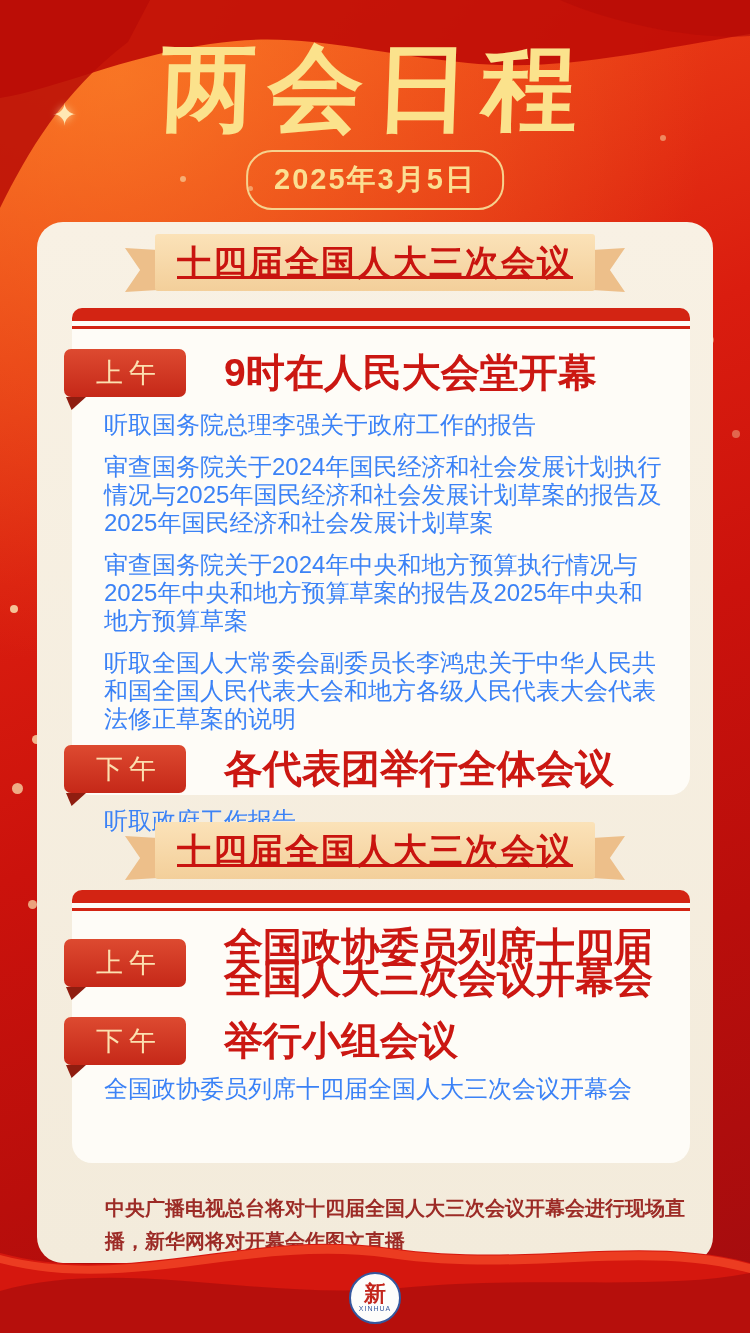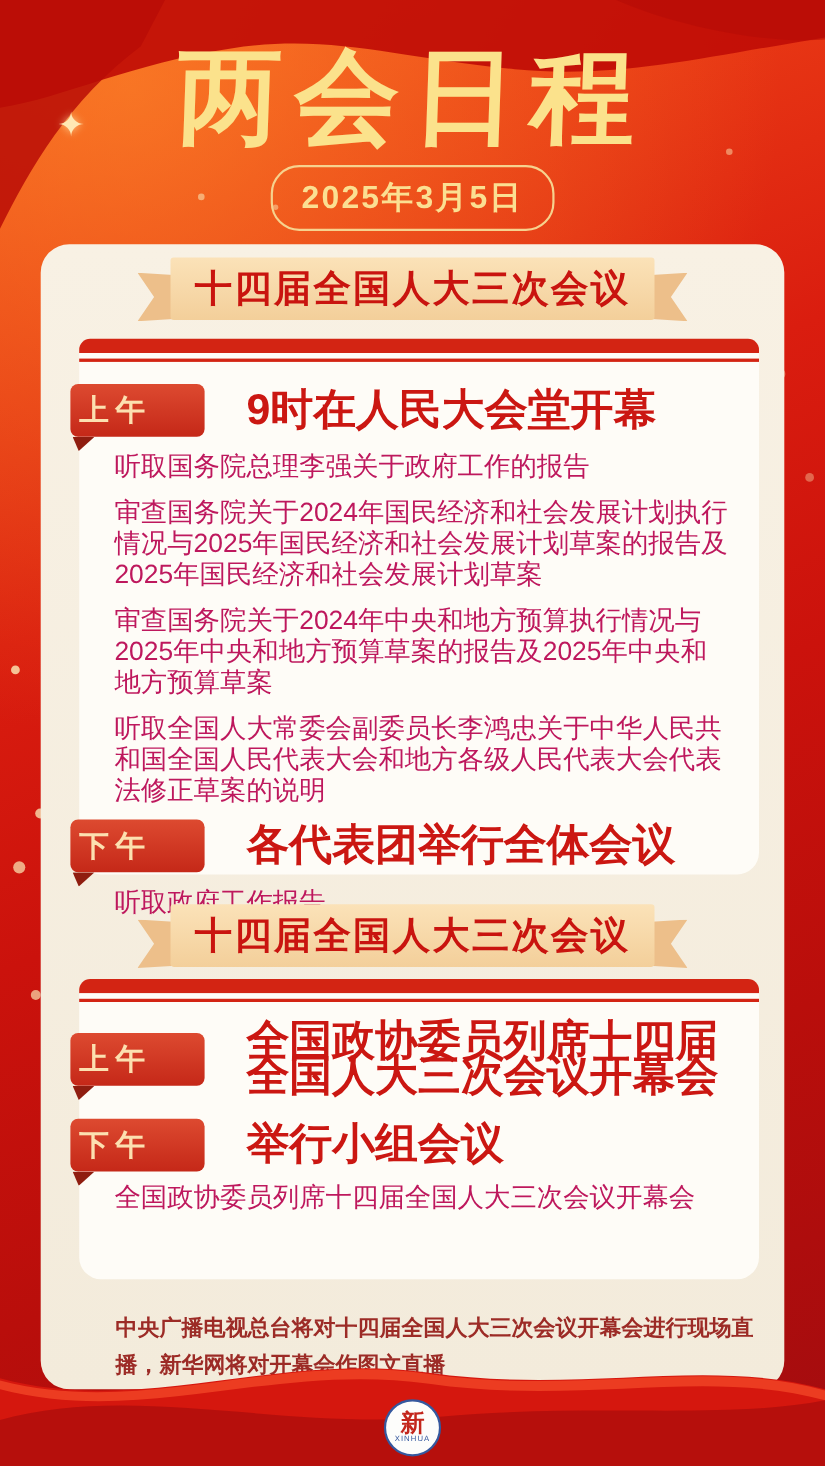--- a/index.html
+++ b/index.html
@@ -34,52 +34,52 @@
 
   .banner { position:absolute; left:50%; transform:translateX(-50%); width:440px; height:57px; }
   .banner .tail {
     position:absolute; top:14px; width:58px; height:44px; background:#edbf8a;
   }
   .banner .tail.left  { left:-30px;  clip-path:polygon(0 0,100% 8%,100% 92%,0 100%,26% 50%); }
   .banner .tail.right { right:-30px; clip-path:polygon(0 8%,100% 0,74% 50%,100% 100%,0 92%); }
   .banner .face {
     position:absolute; inset:0; background:linear-gradient(180deg,#fbe2b8,#f3cf9a);
     border-radius:3px; display:flex; align-items:center; justify-content:center;
-    color:#c9140f; font-size:34px; font-weight:800; letter-spacing:2px; white-space:nowrap;
+    color:#c9140f; font-size:34px; font-weight:800; letter-spacing:2px; white-space:nowrap;text-decoration:underline;
   }
   .banner1 { top:234px; }
   .banner2 { top:822px; }
 
   .card { position:absolute; left:72px; width:618px; }
   .card1 { top:308px; height:487px; }
   .card2 { top:890px; height:273px; }
   .card-top  { height:13px; background:#d32413; border-radius:10px 10px 0 0; }
   .card-gap  { height:5px;  background:#fefcf7; }
   .card-line { height:3px;  background:#d32413; }
   .card-body {
     background:#fefcf7; border-radius:0 0 20px 20px; min-height:40px;
     padding:8px 26px 14px 32px; height:calc(100% - 21px);
   }
   .row-head { position:relative; margin-top:12px; min-height:48px; display:flex; align-items:center; }
   .time-tag {
     position:absolute; left:-40px; top:50%; transform:translateY(-50%);
     width:122px; height:48px; border-radius:7px;
     background:linear-gradient(180deg,#dd4a30,#c52818);
-    display:flex; align-items:center; justify-content:flex-start;
-    color:#fce0b0; font-size:27px; font-weight:700; letter-spacing:6px; padding-left:8px;
+    display:flex; align-items:center; justify-content:center;
+    color:#fce0b0; font-size:27px; font-weight:400; letter-spacing:6px; padding-left:8px;
   }
   .time-tag .fold {
     position:absolute; left:2px; top:100%; width:20px; height:13px; background:#8f1d10;
     clip-path:polygon(0 0,100% 0,28% 100%);
   }
   .row-title {
     margin-left:120px; color:#cb1712; font-weight:800;
     font-size:39px; line-height:32px; max-width:462px;
   }
-  .para { margin-top:14px; color:#be185d; font-size:24px; line-height:28px; }
+  .para { margin-top:14px; color:#3b82f6; font-size:24px; line-height:28px; }
   .para.gap-lg { margin-top:18px; }
 
   .footer-note {
     position:absolute; left:105px; top:1192px; width:596px;
     font-family:"Liberation Serif","DejaVu Serif",serif;
     color:#9c2b26; font-size:20px; line-height:33px; font-weight:600;
   }
 
   .logo {
     position:absolute; left:349px; top:1272px; width:52px; height:52px;

